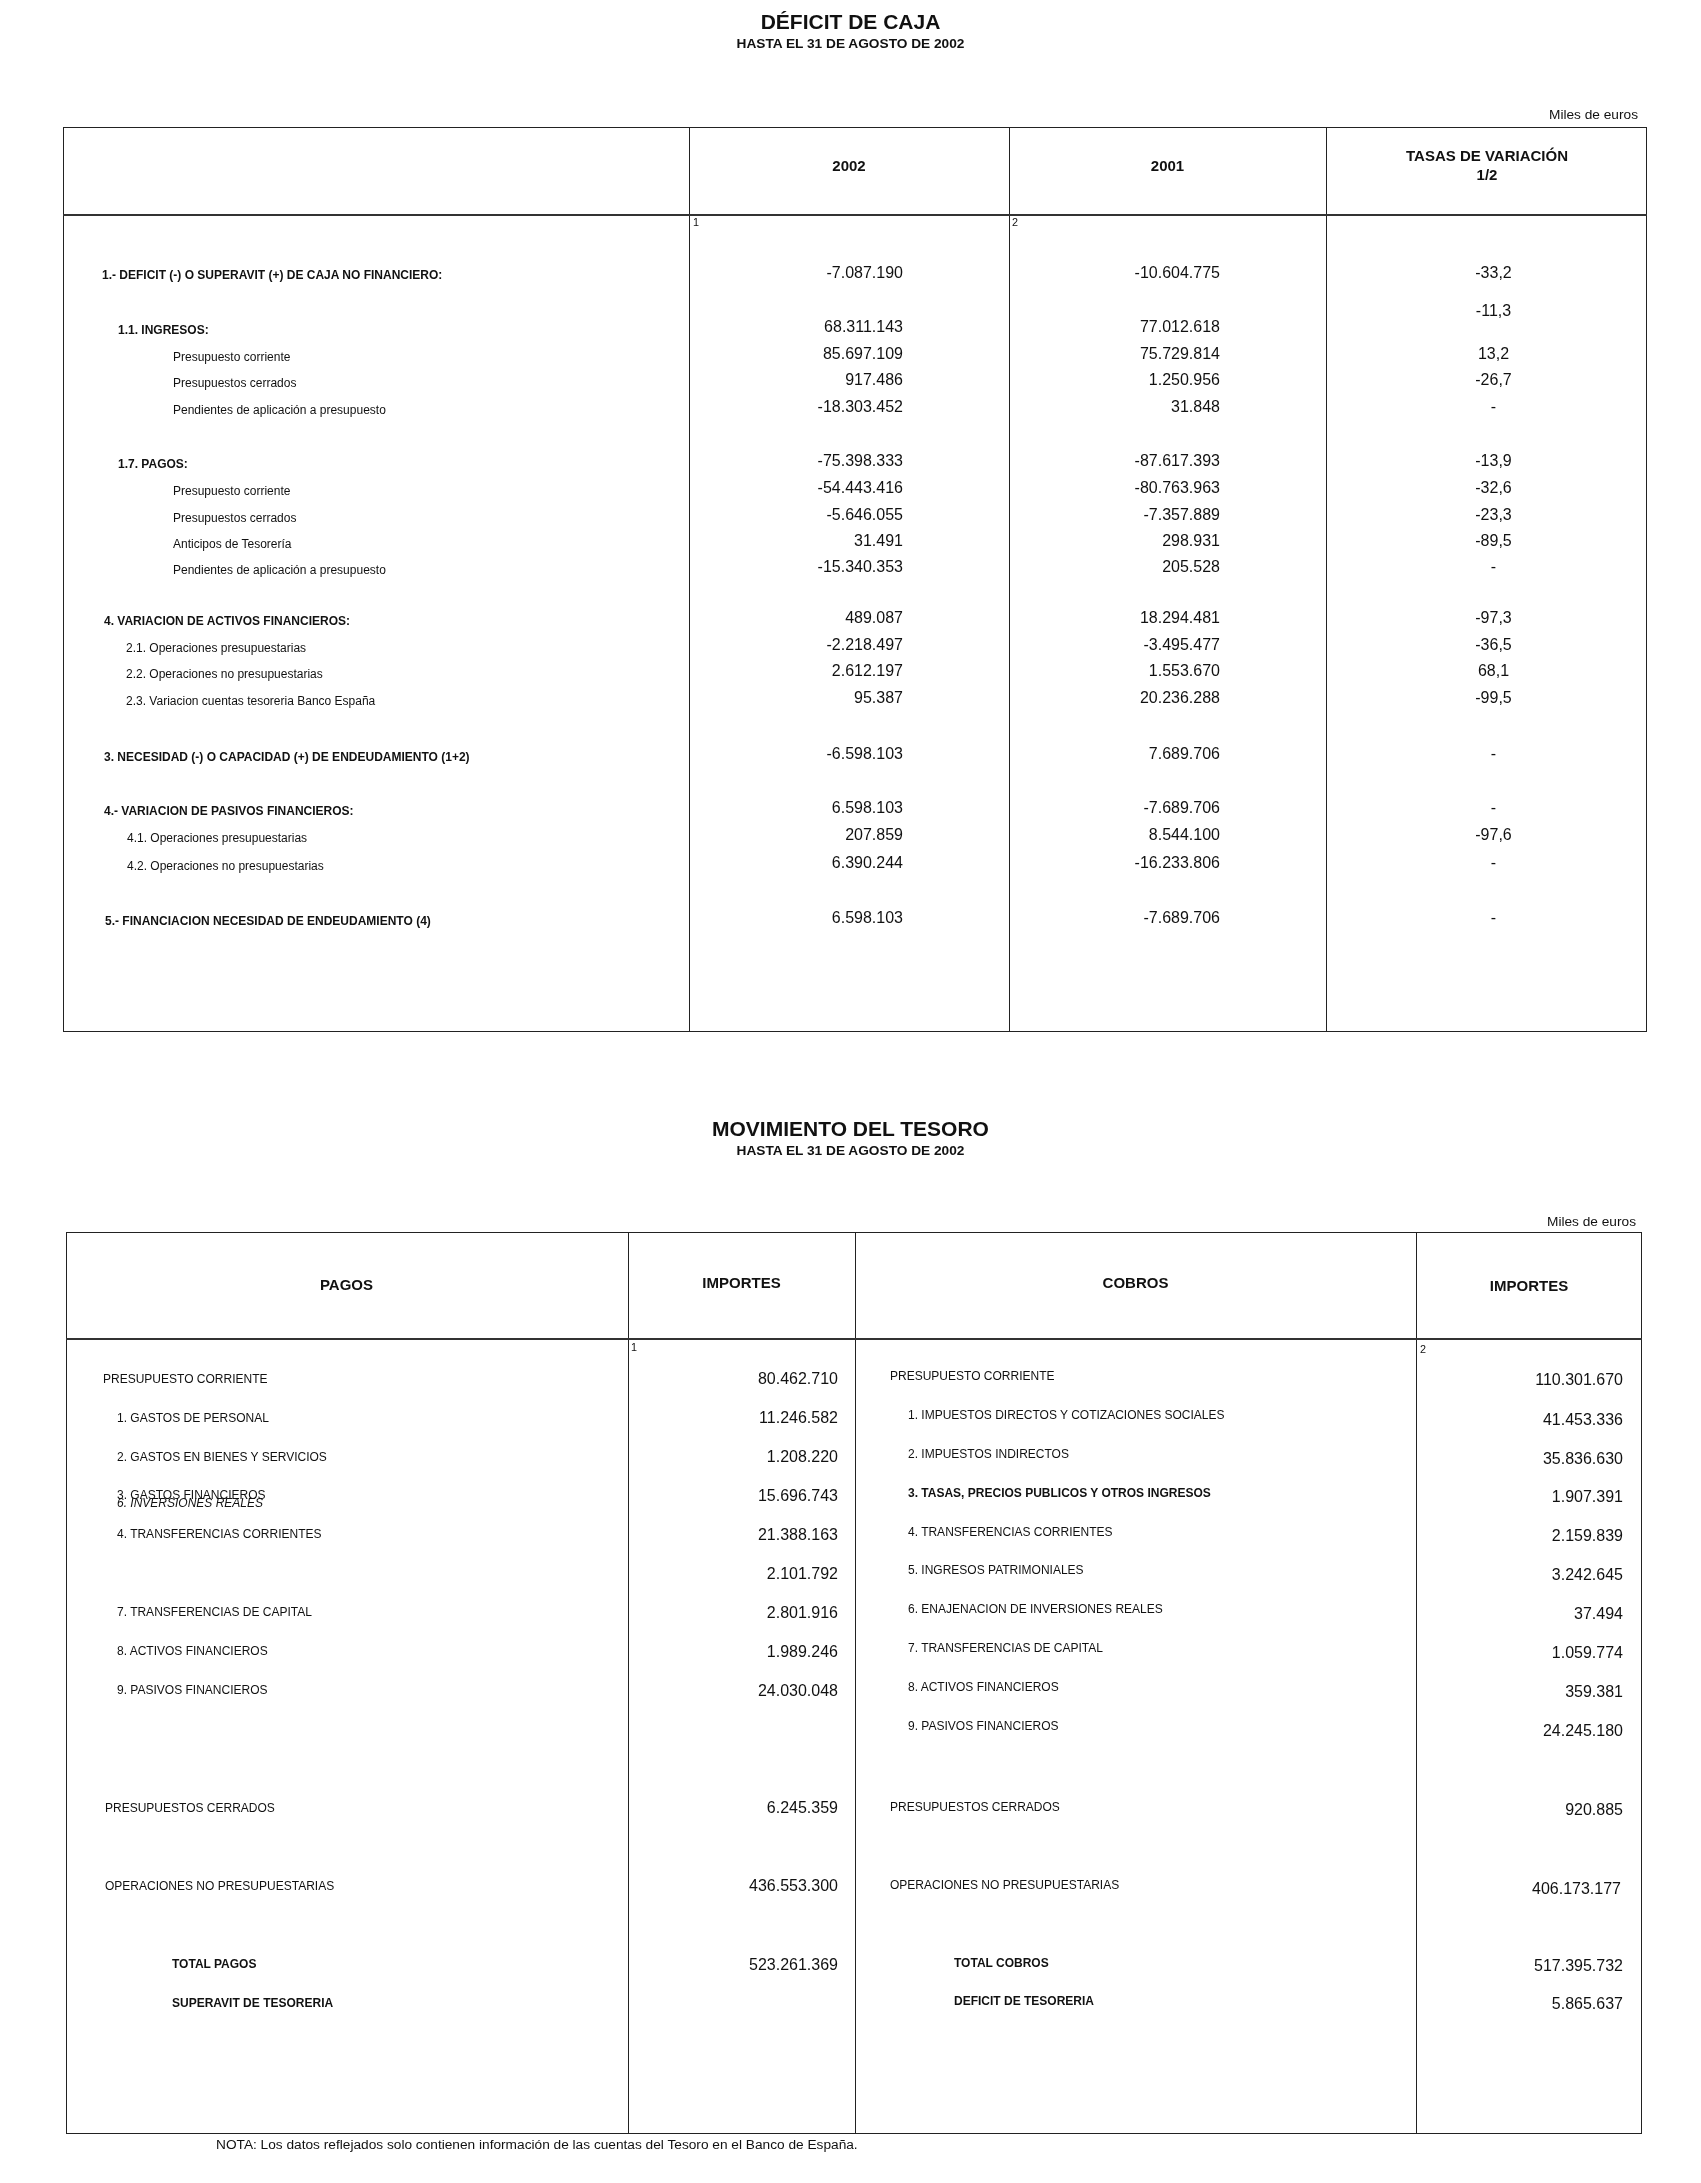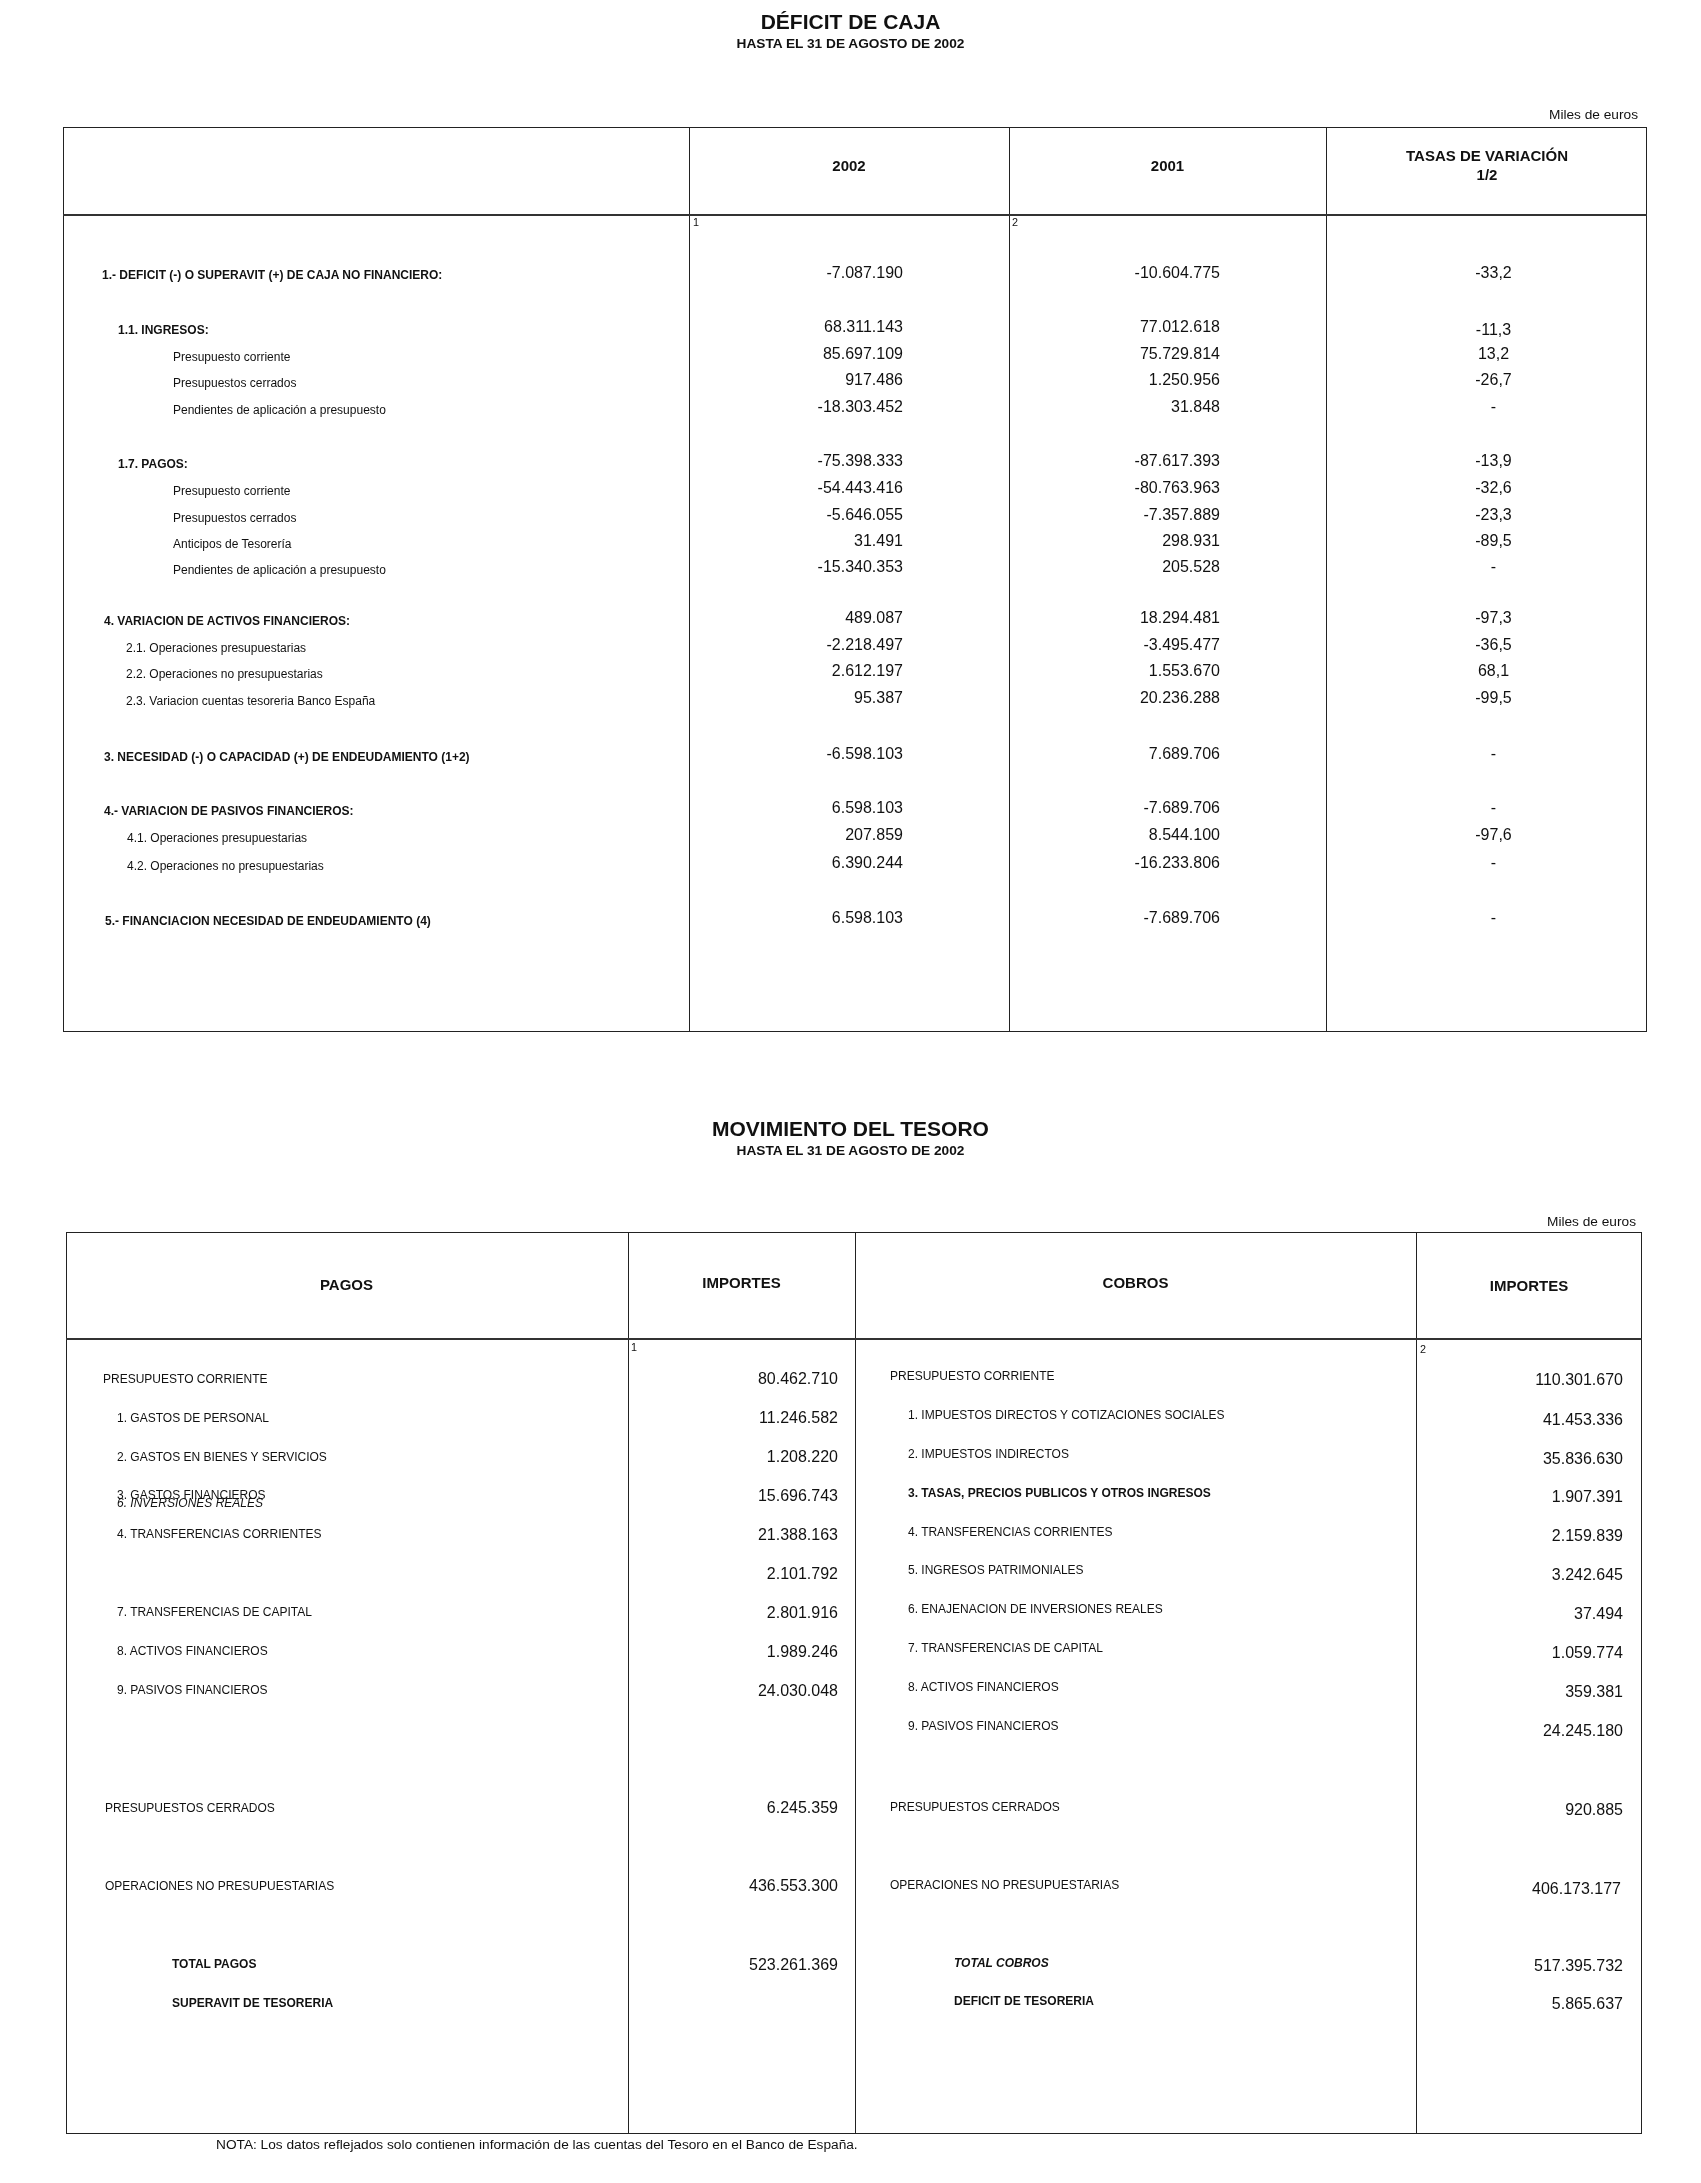--- a/index.html
+++ b/index.html
@@ -44,21 +44,21 @@
 <div>
   <div class="abs lbl b" style="left:102px; top:268px;">1.- DEFICIT (-) O SUPERAVIT (+) DE CAJA NO FINANCIERO:</div>
   <div class="abs num" style="right:798px; top:264px;">-7.087.190</div>
   <div class="abs num" style="right:481px; top:264px;">-10.604.775</div>
   <div class="abs ctr" style="left:1436px; width:115px; top:264px;">-33,2</div>
 </div>
 <div>
   <div class="abs lbl b" style="left:118px; top:323px;">1.1. INGRESOS:</div>
   <div class="abs num" style="right:798px; top:318px;">68.311.143</div>
   <div class="abs num" style="right:481px; top:318px;">77.012.618</div>
-  <div class="abs ctr" style="left:1436px; width:115px; top:321px;">-11,3</div>
+  <div class="abs ctr" style="left:1436px; width:115px; top:302px;">-11,3</div>
 </div>
 <div>
   <div class="abs lbl" style="left:173px; top:350px;">Presupuesto corriente</div>
   <div class="abs num" style="right:798px; top:345px;">85.697.109</div>
   <div class="abs num" style="right:481px; top:345px;">75.729.814</div>
   <div class="abs ctr" style="left:1436px; width:115px; top:345px;">13,2</div>
 </div>
 <div>
   <div class="abs lbl" style="left:173px; top:376px;">Presupuestos cerrados</div>
   <div class="abs num" style="right:798px; top:371px;">917.486</div>
@@ -268,21 +268,21 @@
 </div>
 <div>
   <div class="abs lbl" style="left:890px; top:1800px;">PRESUPUESTOS CERRADOS</div>
   <div class="abs num" style="right:78px; top:1801px;">920.885</div>
 </div>
 <div>
   <div class="abs lbl" style="left:890px; top:1878px;">OPERACIONES NO PRESUPUESTARIAS</div>
   <div class="abs num" style="right:80px; top:1880px;">406.173.177</div>
 </div>
 <div>
-  <div class="abs lbl b" style="left:954px; top:1956px;font-style:italic;">TOTAL COBROS</div>
+  <div class="abs lbl b" style="left:954px; top:1956px;">TOTAL COBROS</div>
   <div class="abs num" style="right:78px; top:1957px;">517.395.732</div>
 </div>
 <div>
   <div class="abs lbl b" style="left:954px; top:1994px;">DEFICIT DE TESORERIA</div>
   <div class="abs num" style="right:78px; top:1995px;">5.865.637</div>
 </div>
 
 <div class="abs note" style="left:216px; top:2137px;">NOTA: Los datos reflejados solo contienen información de las cuentas del Tesoro en el Banco de España.</div>
 
 

